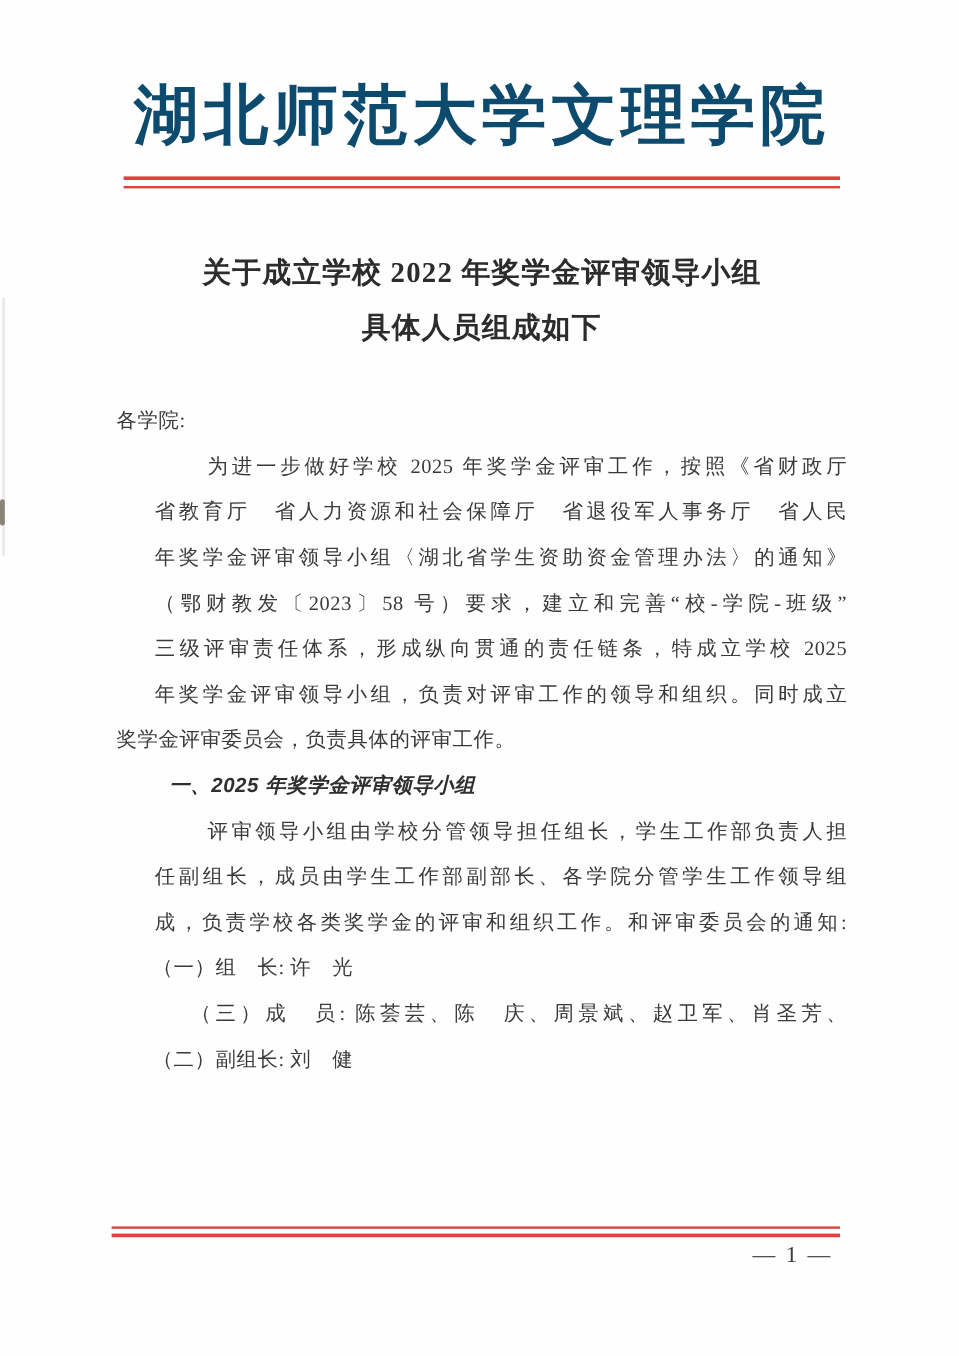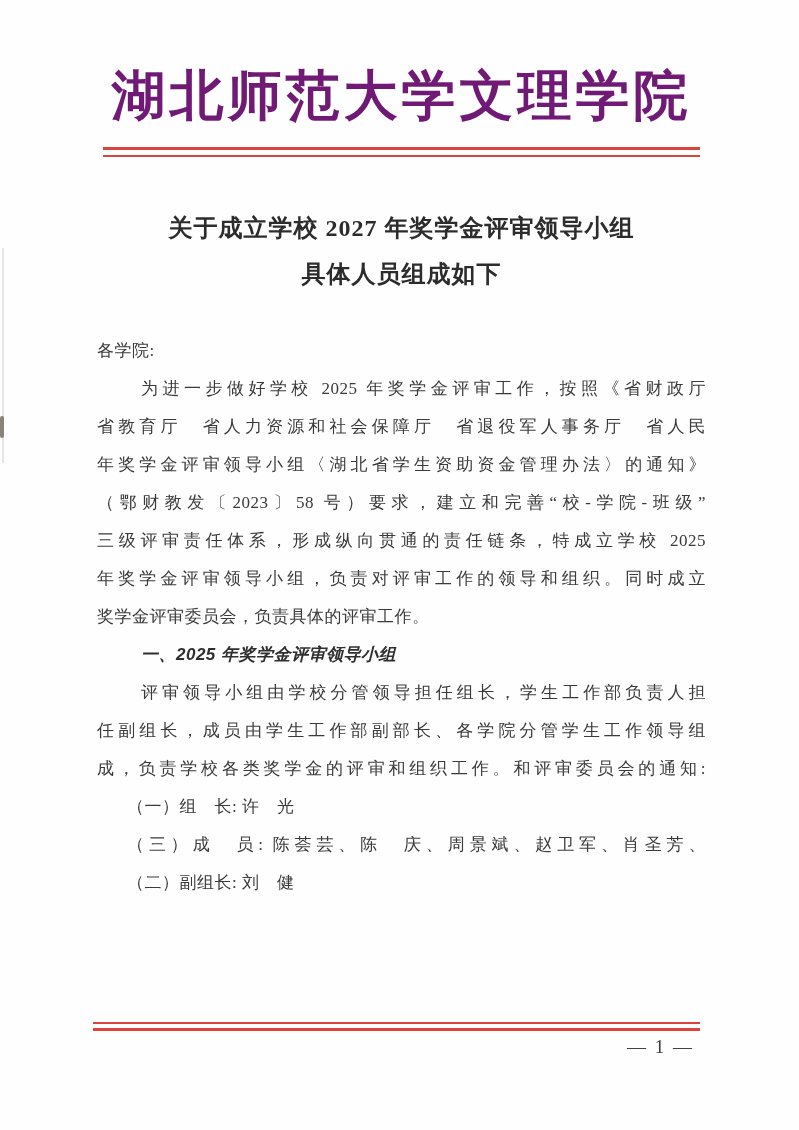--- a/index.html
+++ b/index.html
@@ -36,21 +36,21 @@
   .letterhead {
     position: absolute;
     top: 66px;
     left: 97px;
     width: 609px;
     text-align: center;
     font-size: 54px;
     line-height: 60px;
     font-weight: bold;
     letter-spacing: 4px;
-    color: #701a75;
+    color: #0c4a6e;
     white-space: nowrap;
   }
   .letterhead-rule {
     position: absolute;
     top: 147px;
     left: 103px;
     width: 597px;
     height: 5px;
     border-top: 3px solid #d9453c;
     border-bottom: 2px solid #d9453c;
@@ -75,20 +75,21 @@
     font-size: 17px;
     line-height: 38px;
     color: #3a3a3a;
     letter-spacing: 0.5px;
   }
   .bline { white-space: nowrap; }
   .fill {
     white-space: normal;
     text-align: justify;
     text-align-last: justify;
+    margin-left: 32px;
   }
   .ind2 { text-indent: 44px; }
   .indp { text-indent: 30px; }
   .hd {
     font-family: "Liberation Sans", "DejaVu Sans", sans-serif;
     font-weight: bold;
     color: #2f2f2f;
     font-style: italic;
   }
   .footer-rule {
@@ -115,21 +116,21 @@
 <div class="page">
 
   <div class="scan-line"></div>
   <div class="scan-mark"></div>
 
   <div class="letterhead">湖北师范大学文理学院</div>
 
   <div class="letterhead-rule"></div>
 
   <div class="doc-title">
-    <div>关于成立学校 2027 年奖学金评审领导小组</div>
+    <div>关于成立学校 2022 年奖学金评审领导小组</div>
     <div>具体人员组成如下</div>
   </div>
 
   <div class="notice-body">
     <div class="bline">各学院:</div>
     <div class="bline ind2 fill">为进一步做好学校 2025 年奖学金评审工作，按照《省财政厅</div>
     <div class="bline fill">省教育厅　省人力资源和社会保障厅　省退役军人事务厅　省人民</div>
     <div class="bline fill">年奖学金评审领导小组〈湖北省学生资助资金管理办法〉的通知》</div>
     <div class="bline fill">（鄂财教发〔2023〕58 号）要求，建立和完善“校-学院-班级”</div>
     <div class="bline fill">三级评审责任体系，形成纵向贯通的责任链条，特成立学校 2025</div>

